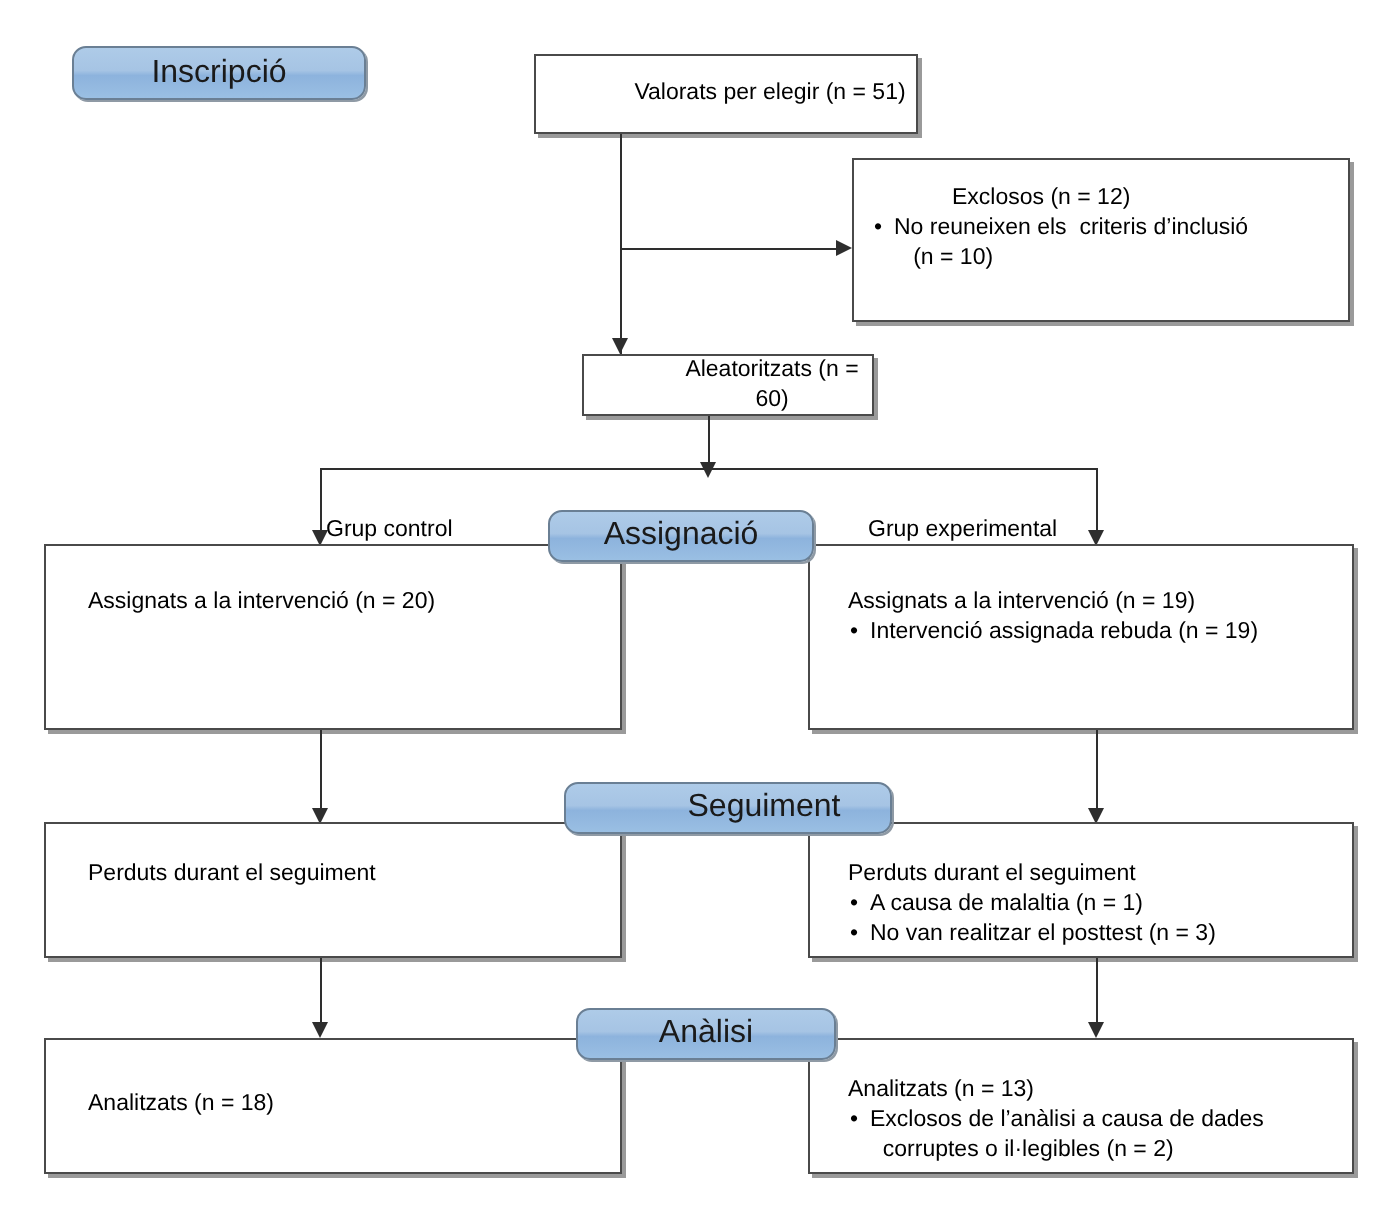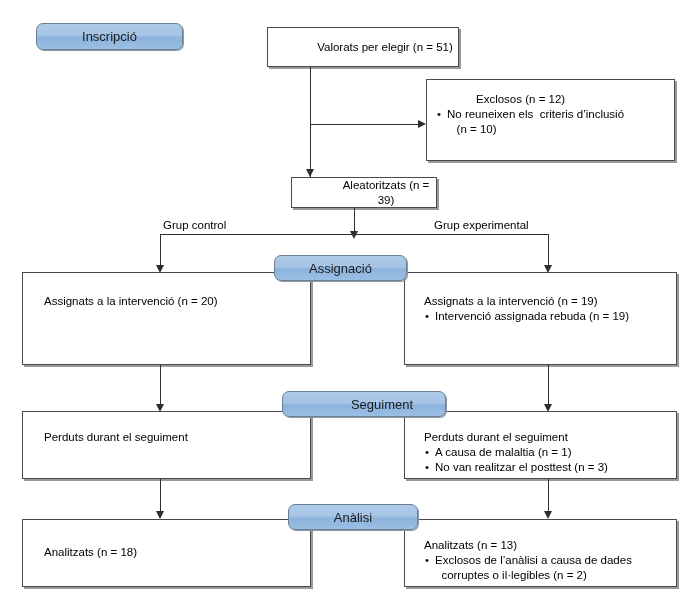--- a/index.html
+++ b/index.html
@@ -66,21 +66,21 @@
   .stage {
     position: absolute;
     box-sizing: border-box;
     border: 1px solid #6a7f94;
     border-radius: 7px;
     background: linear-gradient(to bottom, #aecbe8 0%, #a6c4e4 45%, #8db3dd 55%, #9abfe3 100%);
     box-shadow: 1px 1px 0 0 #8f9aa5;
     display: flex;
     align-items: center;
     justify-content: center;
-    font-size: 13px;
+    font-size: 16px;
     color: #1a1a1a;
     z-index: 5;
   }
   
   .vline {
     position: absolute;
     width: 1px;
     background: #2e2e2e;
   }
   .hline {
@@ -102,20 +102,21 @@
     height: 0;
     border-top: 4.5px solid transparent;
     border-bottom: 4.5px solid transparent;
     border-left: 8px solid #2e2e2e;
   }
   .branch-label {
     position: absolute;
     font-size: 11.5px;
     color: #000000;
     white-space: nowrap;
+    margin-top: 40px;
   }
 </style>
 </head>
 <body>
 
 <div id="diagram">
 
   <div class="stage" style="left:36px; top:23px; width:147px; height:27px;">
     <span>Inscripció</span>
   </div>
@@ -131,21 +132,21 @@
   <div class="box" style="left:426px; top:79px; width:249px; height:82px;"></div>
   <div class="box-text" style="left:436px; top:92px; width:232px;padding-left:40px;">Exclosos (n = 12)</div>
   <ul class="bullets" style="left:437px; top:107px; width:234px;">
     <li>No reuneixen els  criteris d’inclusió
    (n = 10)</li>
   </ul>
 
   <div class="arrow-down" style="left:305.5px; top:169px;"></div>
 
   <div class="box" style="left:291px; top:177px; width:146px; height:31px;"></div>
-  <div class="box-text centered-text" style="left:291px; width:146px; top:192.5px; transform:translateY(-50%);">Aleatoritzats (n = 39)</div>
+  <div class="box-text centered-text" style="left:291px; width:146px; top:192.5px; transform:translateY(-50%);">Aleatoritzats (n = 60)</div>
 
   <div class="vline" style="left:354px; top:208px; height:26px;"></div>
   <div class="arrow-down" style="left:349.5px; top:231px;"></div>
 
   <div class="hline" style="left:160px; top:234px; width:388px;"></div>
 
   <div class="vline" style="left:160px; top:234px; height:36px;"></div>
   <div class="arrow-down" style="left:155.5px; top:265px;"></div>
 
   <div class="vline" style="left:548px; top:234px; height:36px;"></div>

